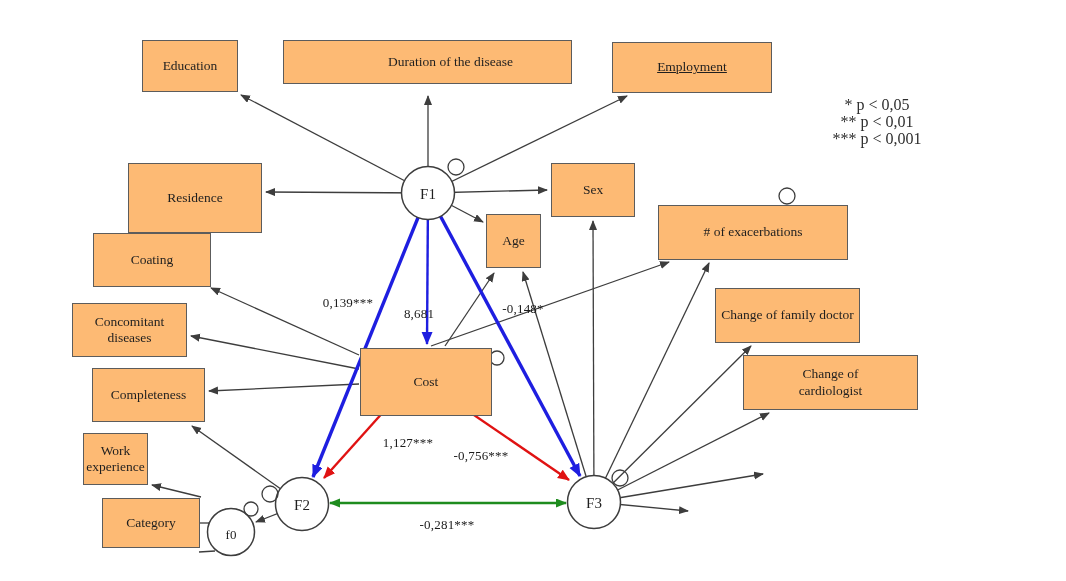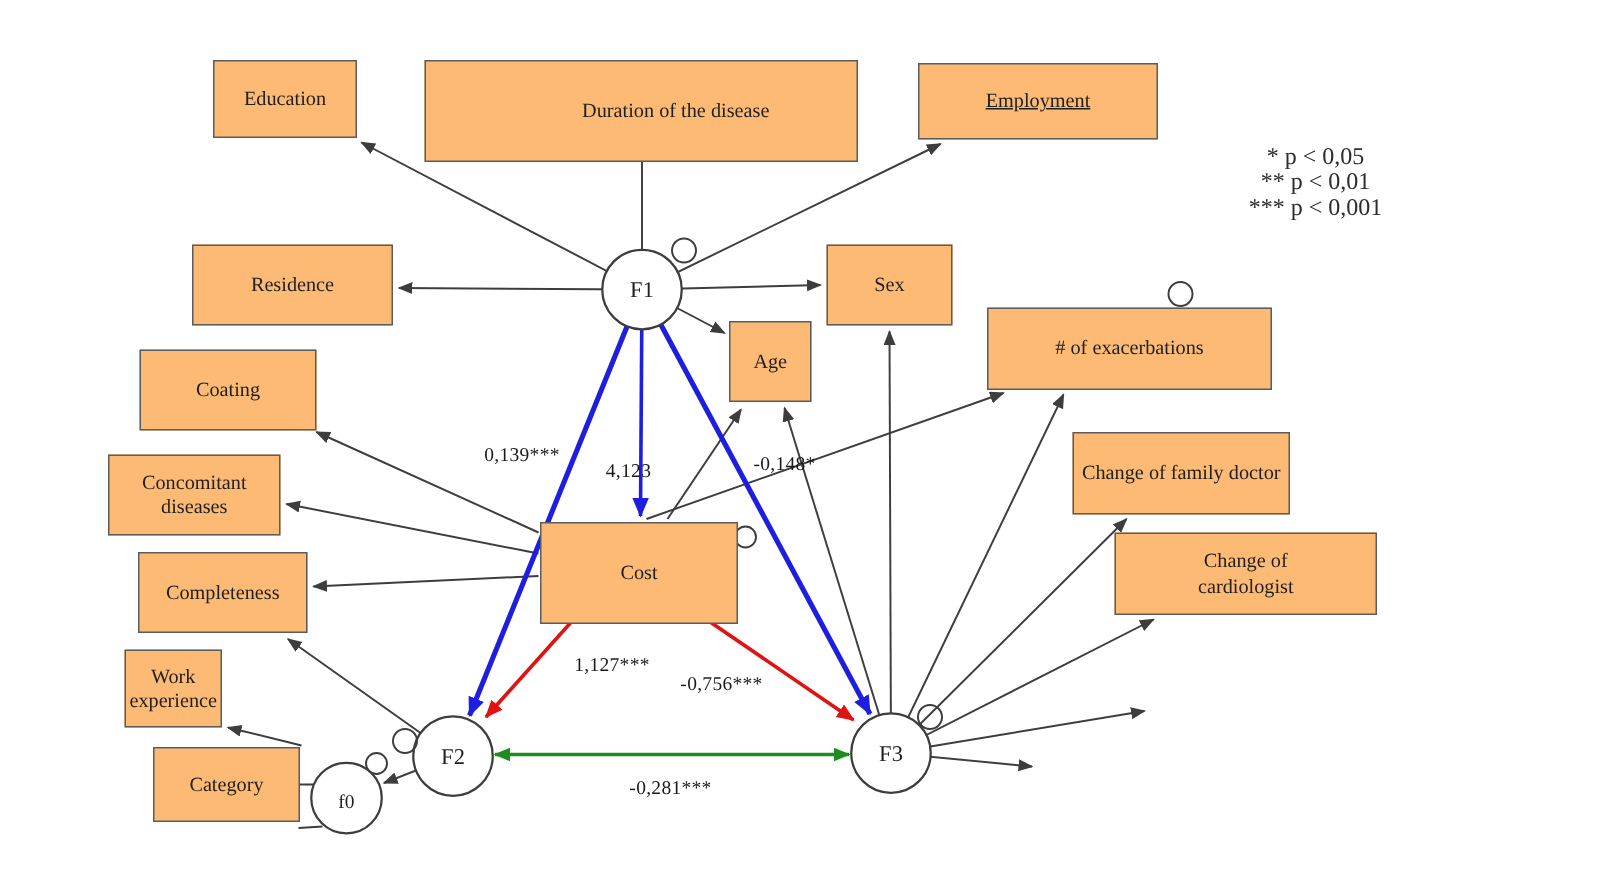--- a/index.html
+++ b/index.html
@@ -93,27 +93,27 @@
 
     <text x="428" y="194" font-size="15" text-anchor="middle" dominant-baseline="central">F1</text>
     <text x="302" y="505" font-size="15" text-anchor="middle" dominant-baseline="central">F2</text>
     <text x="594" y="503" font-size="15" text-anchor="middle" dominant-baseline="central">F3</text>
     <text x="231" y="534" font-size="13" text-anchor="middle" dominant-baseline="central">f0</text>
   </svg>
 
   <div class="node" style="left:142px;top:40px;width:96px;height:52px;">
       <span>Education</span>
     </div>
-  <div class="node" style="left:283px;top:40px;width:289px;height:68px;padding-left:48px;">
+  <div class="node" style="left:283px;top:40px;width:289px;height:44px;padding-left:48px;">
       <span>Duration of the disease</span>
     </div>
   <div class="node" style="left:612px;top:42px;width:160px;height:51px;text-decoration:underline;">
       <span>Employment</span>
     </div>
-  <div class="node" style="left:128px;top:163px;width:134px;height:54px;">
+  <div class="node" style="left:128px;top:163px;width:134px;height:70px;">
       <span>Residence</span>
     </div>
   <div class="node" style="left:551px;top:163px;width:84px;height:54px;">
       <span>Sex</span>
     </div>
   <div class="node" style="left:486px;top:214px;width:55px;height:54px;">
       <span>Age</span>
     </div>
   <div class="node" style="left:77px;top:233px;width:118px;height:54px;margin-left:16px;">
       <span>Coating</span>
@@ -137,21 +137,21 @@
       <span># of exacerbations</span>
     </div>
   <div class="node" style="left:715px;top:288px;width:145px;height:55px;">
       <span>Change of family doctor</span>
     </div>
   <div class="node" style="left:743px;top:355px;width:175px;height:55px;">
       <span style="max-width:100px;">Change of cardiologist</span>
     </div>
 
   <div class="coef" style="left:348px;top:303px;">0,139***</div>
-  <div class="coef" style="left:419px;top:314px;">4,123</div>
+  <div class="coef" style="left:419px;top:314px;">8,681</div>
   <div class="coef" style="left:523px;top:309px;">-0,148*</div>
   <div class="coef" style="left:408px;top:443px;">1,127***</div>
   <div class="coef" style="left:481px;top:456px;text-align:right;">-0,756***</div>
   <div class="coef" style="left:447px;top:525px;">-0,281***</div>
 
   <div class="legend">
     <span>* p &lt; 0,05</span>
     <span>** p &lt; 0,01</span>
     <span>*** p &lt; 0,001</span>
   </div>

